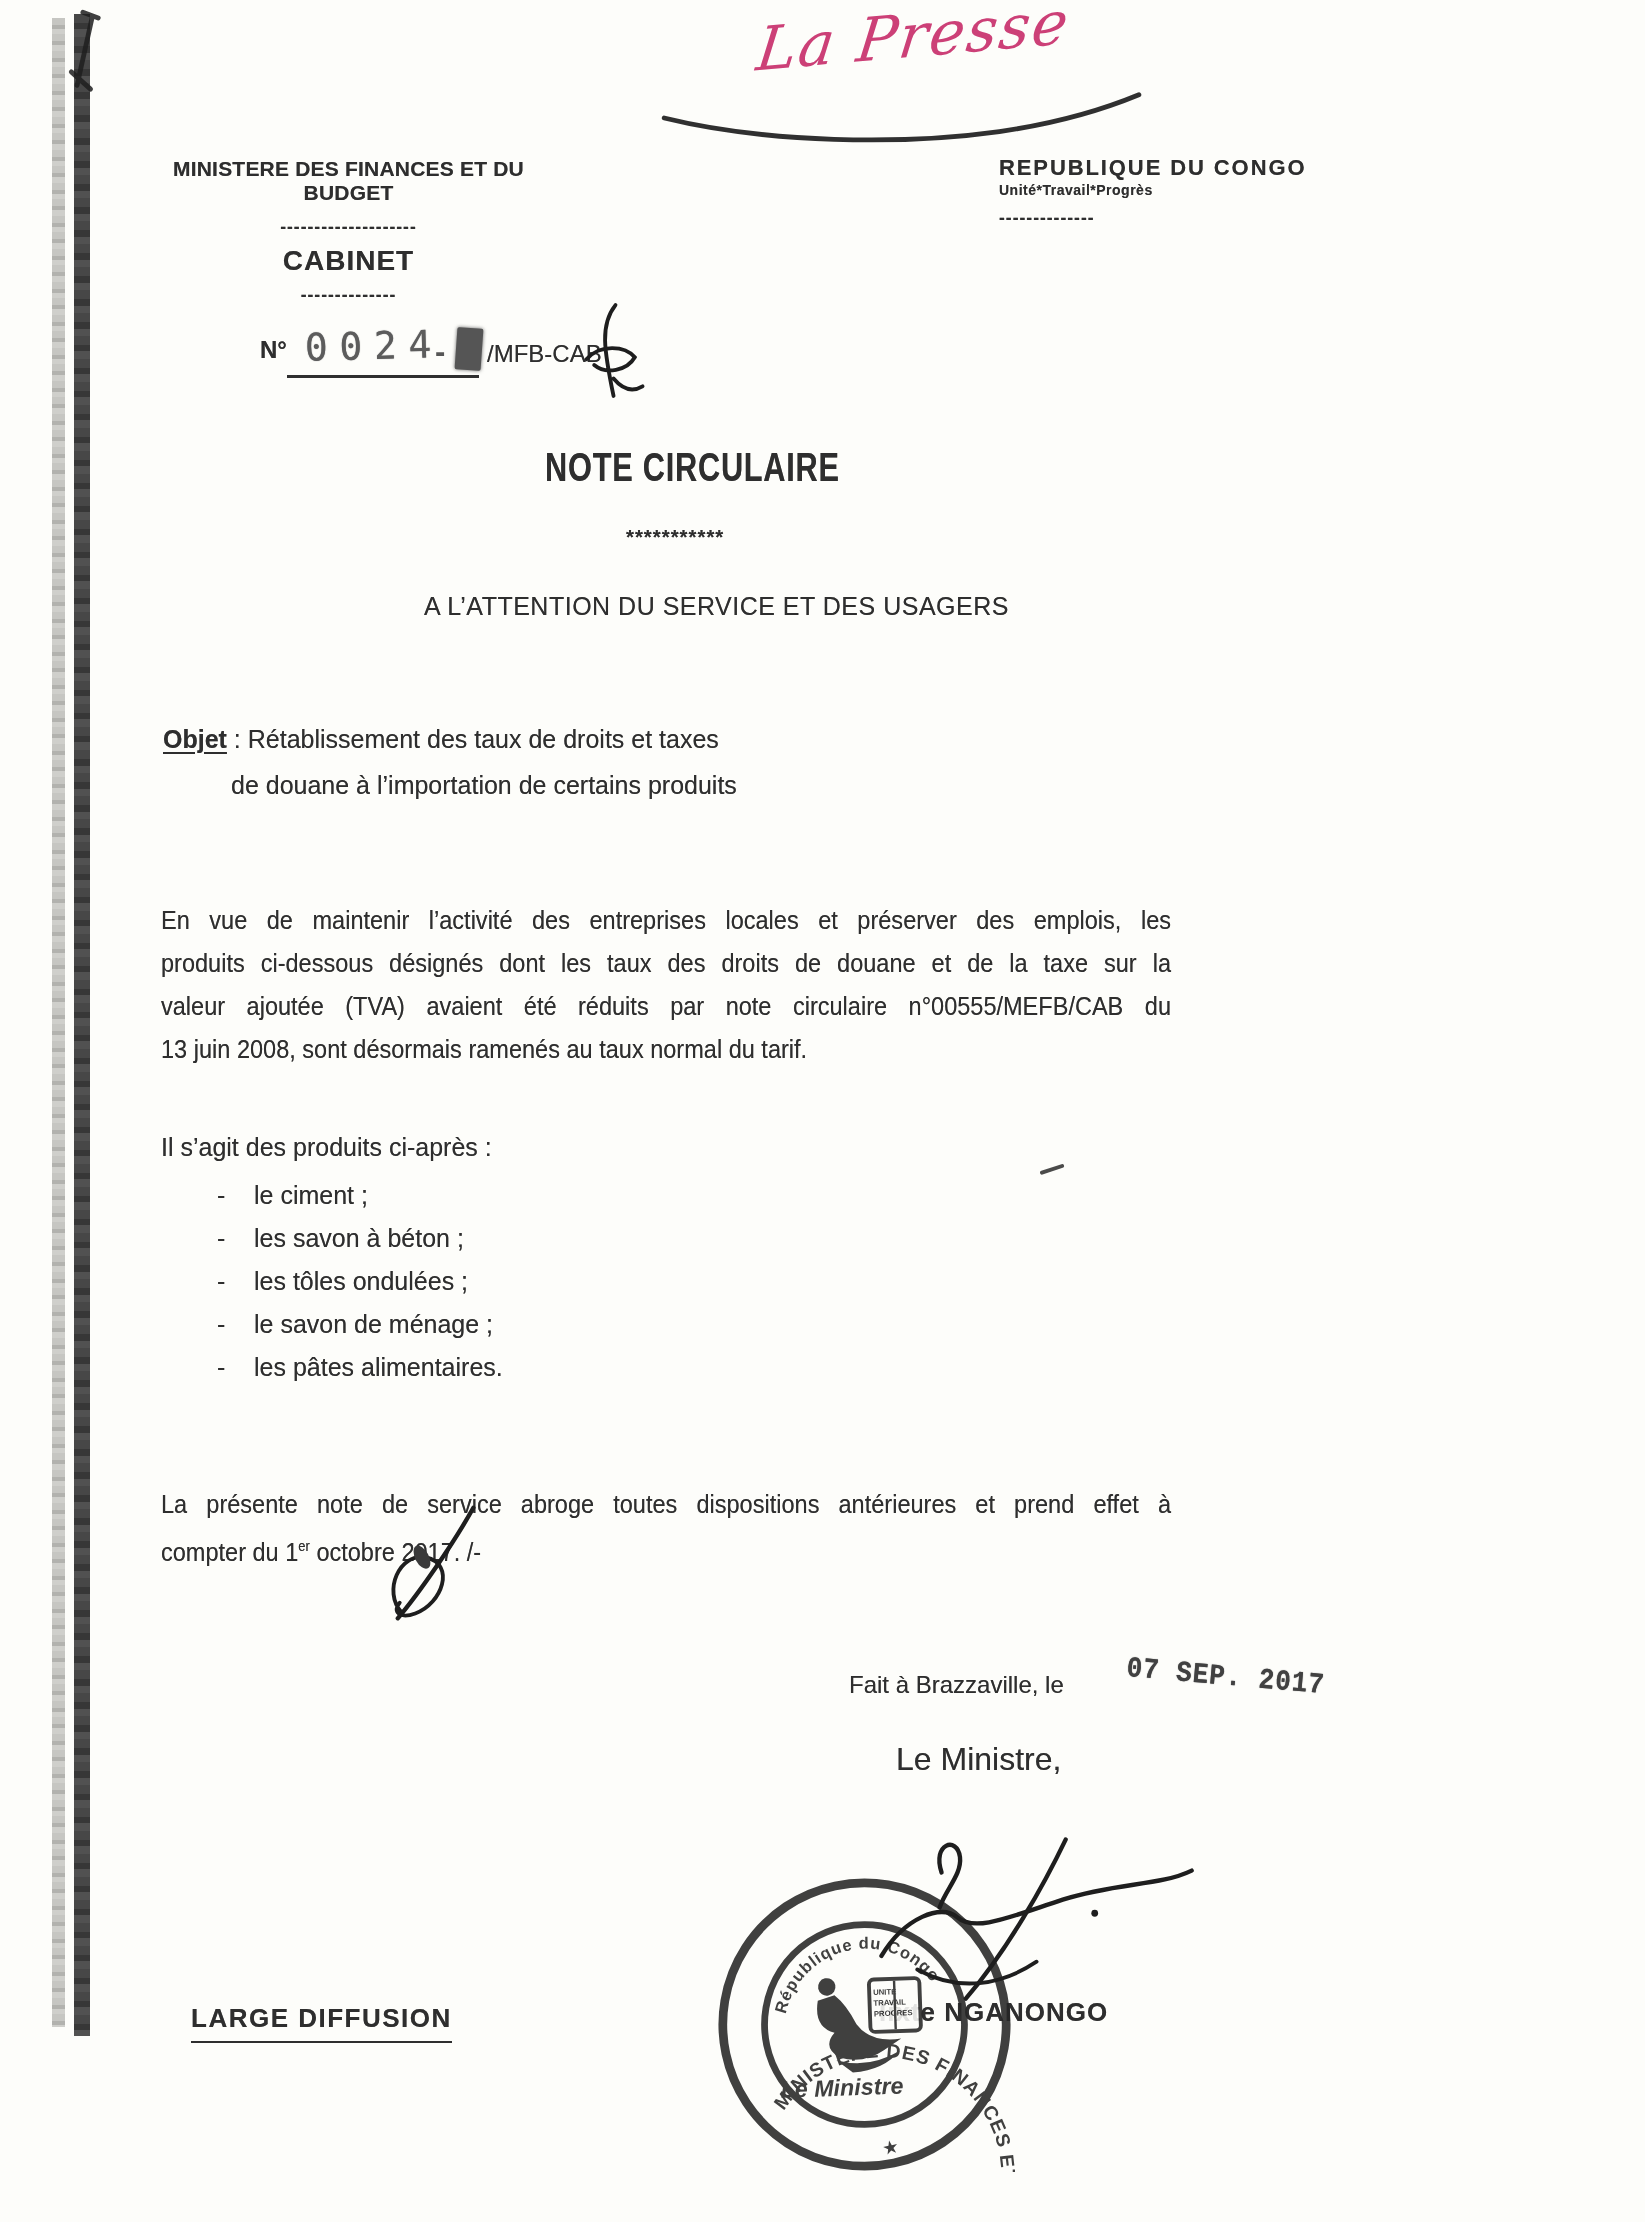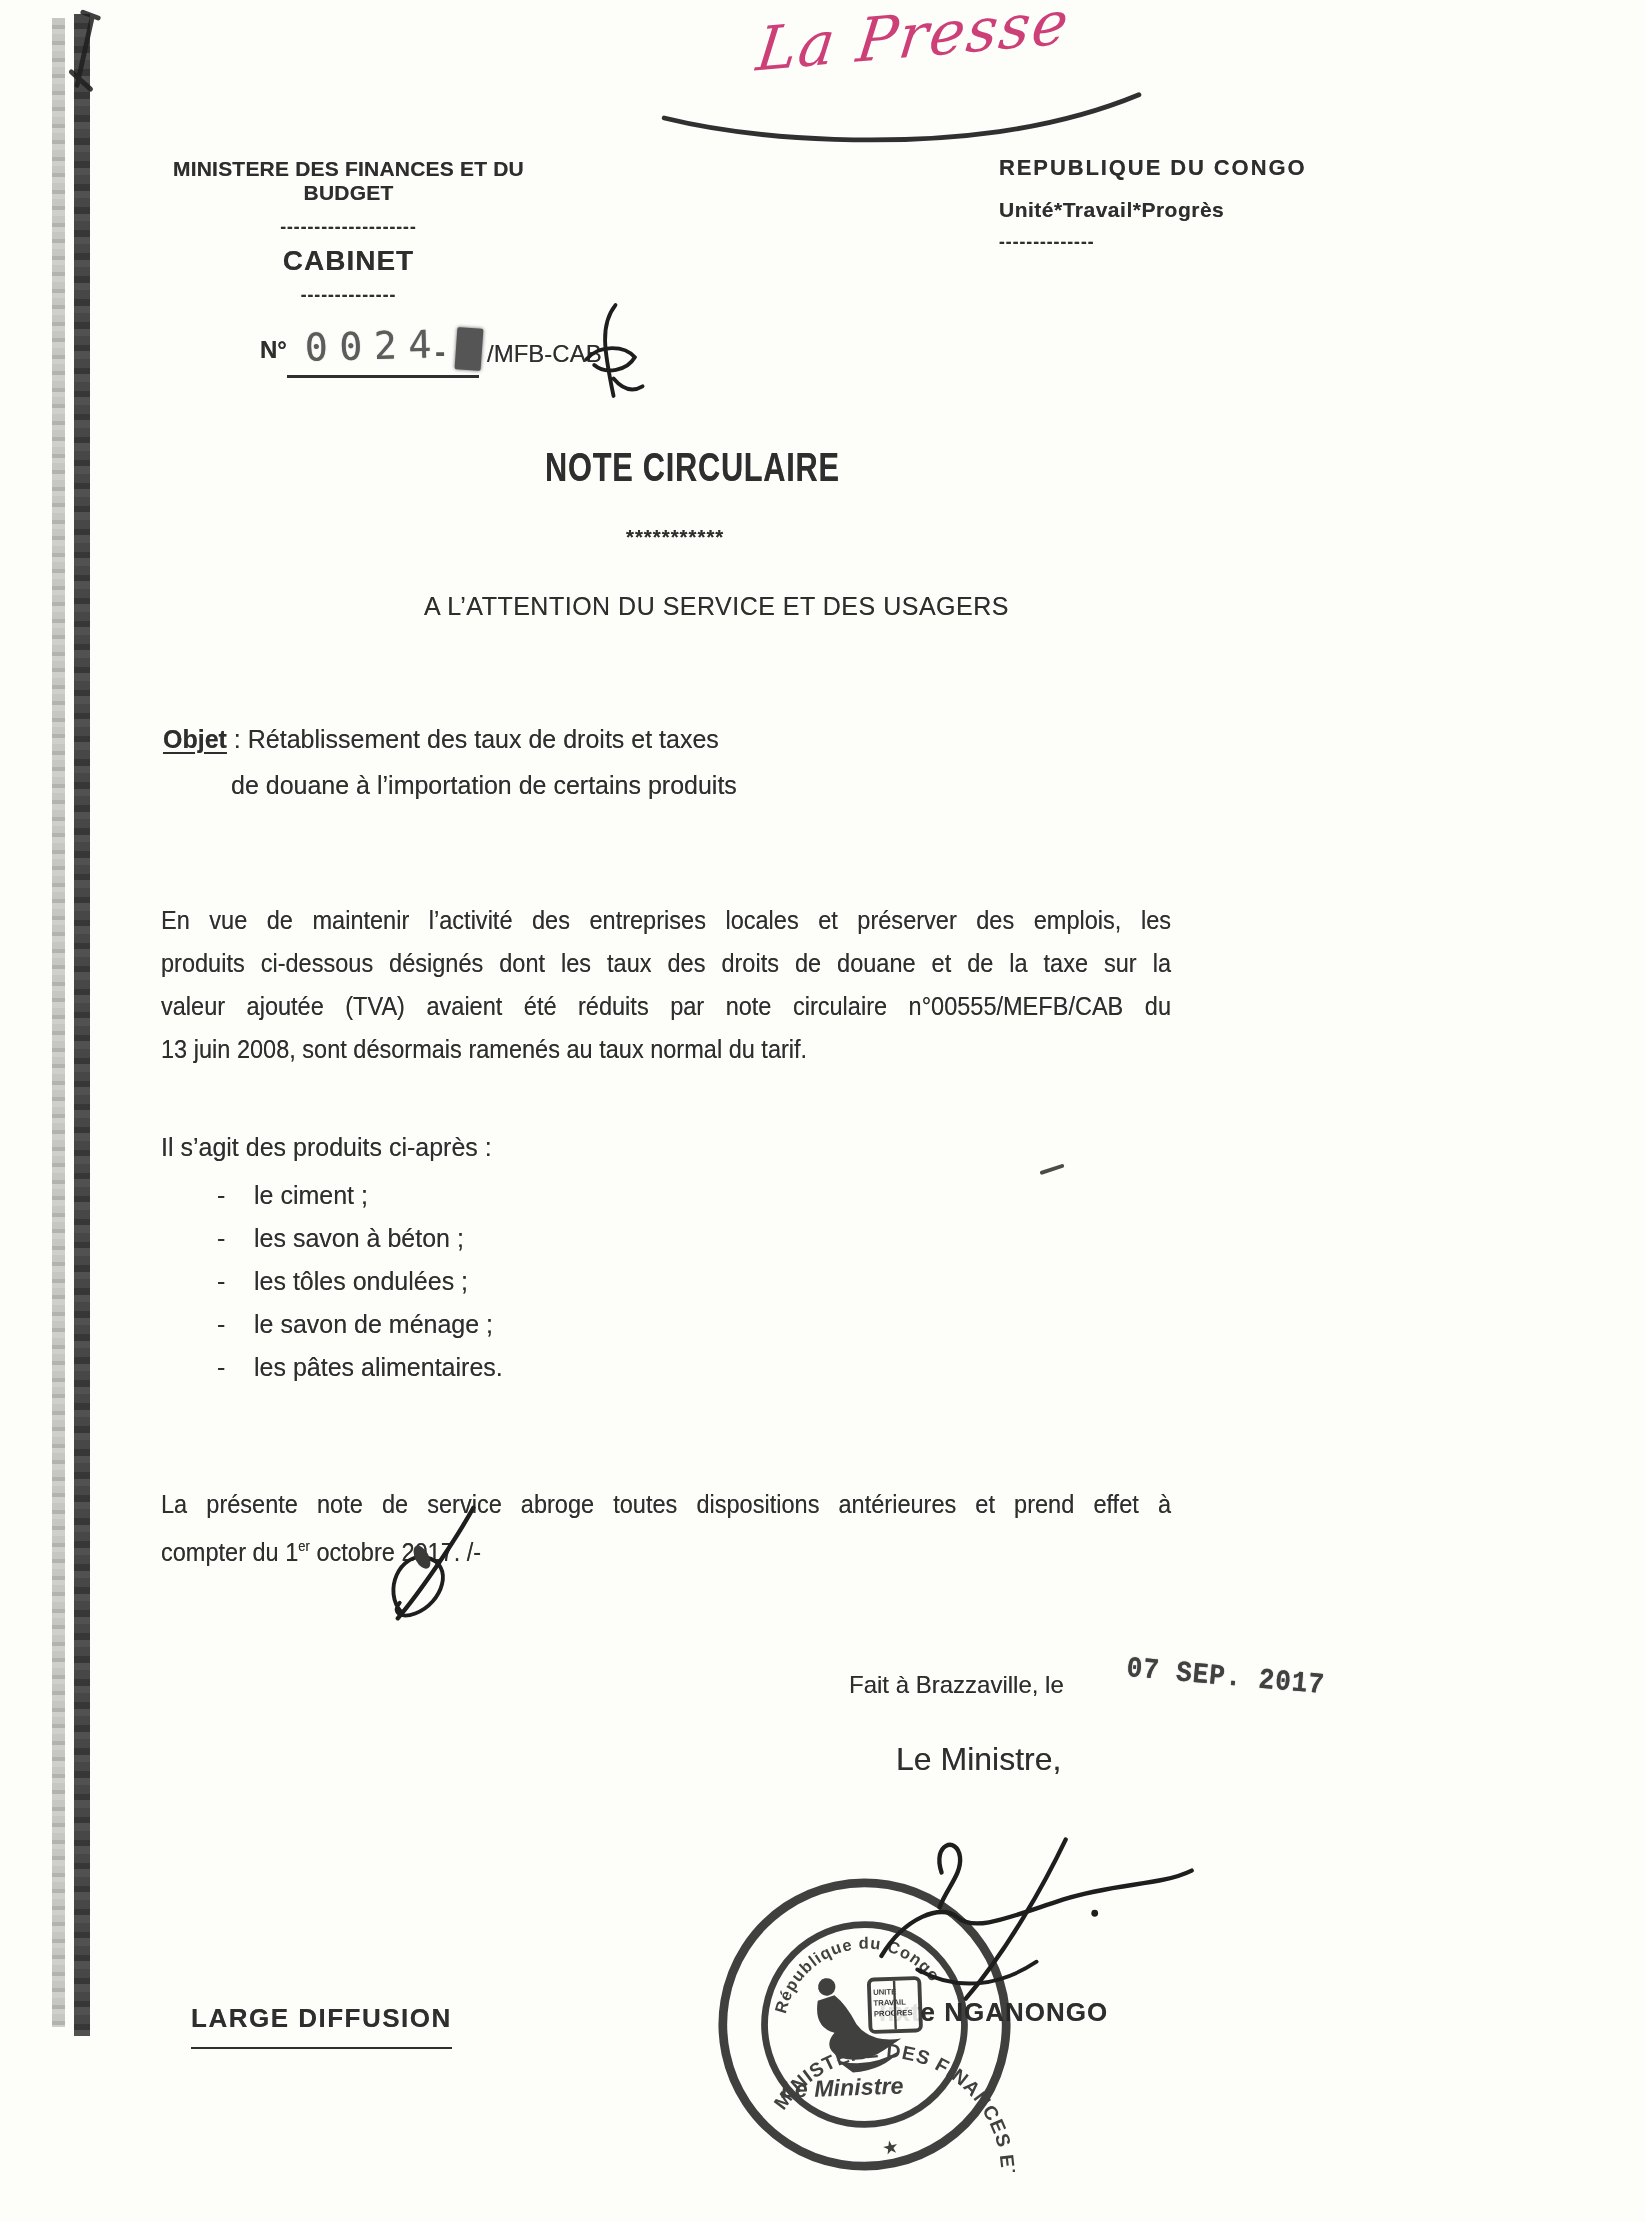--- a/index.html
+++ b/index.html
@@ -18,21 +18,21 @@
     background:repeating-linear-gradient(180deg,#474747 0 8.7px,#373737 8.7px 15.5px,#515151 15.5px 23px); }
 
   
   .hdr-left { left:136px; top:157px; width:425px; text-align:center; }
   .hdr-left .l1 { font-weight:bold; font-size:21px; letter-spacing:0.2px; }
   .hdr-left .rule { font-weight:bold; font-size:17.5px; letter-spacing:1px; margin-top:11.6px; }
   .hdr-left .l2 { font-weight:bold; font-size:28px; margin-top:7.8px; letter-spacing:1px; }
   .hdr-left .rule2 { font-weight:bold; font-size:17.5px; letter-spacing:1px; margin-top:7.8px; }
   .hdr-right { left:999px; top:155px; width:369px; text-align:left; }
   .hdr-right .l1 { font-weight:bold; font-size:22px; letter-spacing:1.9px; }
-  .hdr-right .l2 { font-weight:bold; font-size:21px; margin-top:17px; letter-spacing:0.5px; }
+  .hdr-right .l2 { font-weight:bold; font-size:14px; margin-top:1px; letter-spacing:0.5px; }
   .hdr-right .rule { font-weight:bold; font-size:17.5px; letter-spacing:1px; margin-top:9.7px; }
 
   
   .lapresse { left:755px; top:0px; width:330px; height:97px;
     font-family:"DejaVu Serif", serif; font-style:italic; font-size:60px;
     color:#cc4077; transform:rotate(-5deg) skewX(-12deg); letter-spacing:1.9px; }
 
   
   .ref-no { left:260px; top:336px; font-size:24px; font-weight:bold; }
   .ref-underline { left:287px; top:375px; width:192px; height:2.9px; background:#2f2f2f; }
@@ -69,21 +69,21 @@
   sup.er { font-size:.55em; vertical-align:super; }
 
   
   .fait { left:849px; top:1671px; font-size:24px; }
   .datestamp { left:1128px; top:1652px; font-family:"Liberation Mono", monospace;
     font-weight:bold; font-size:29px; letter-spacing:1px; color:#414141;
     transform:rotate(5deg) scaleX(.9); transform-origin:left top; text-shadow:0 0 1px #555; }
   .ministre { left:849px; top:1741px; font-size:32px;margin-left:47px; }
   .signer { left:851px; top:1997px; font-size:26px; font-weight:bold; letter-spacing:1px; z-index:2;margin-left:28px; }
   .diffusion { left:191px; top:2003px; font-size:26px; font-weight:bold; letter-spacing:1.5px;
-    border-bottom:2.9px solid #2e2e2e; padding-bottom:13px; }
+    border-bottom:2.9px solid #2e2e2e; padding-bottom:7px; }
 
   .seal-wrap { left:714px; top:1877px; width:301px; height:295px; z-index:3; opacity:.88; }
   .sig-wrap { left:864px; top:1822px; width:349px; height:199px; z-index:4; }
   svg .stroke { fill:none; stroke:#1e1e1e; stroke-linecap:round; }
 </style>
 </head>
 <body>
 
 <div class="page">
 

